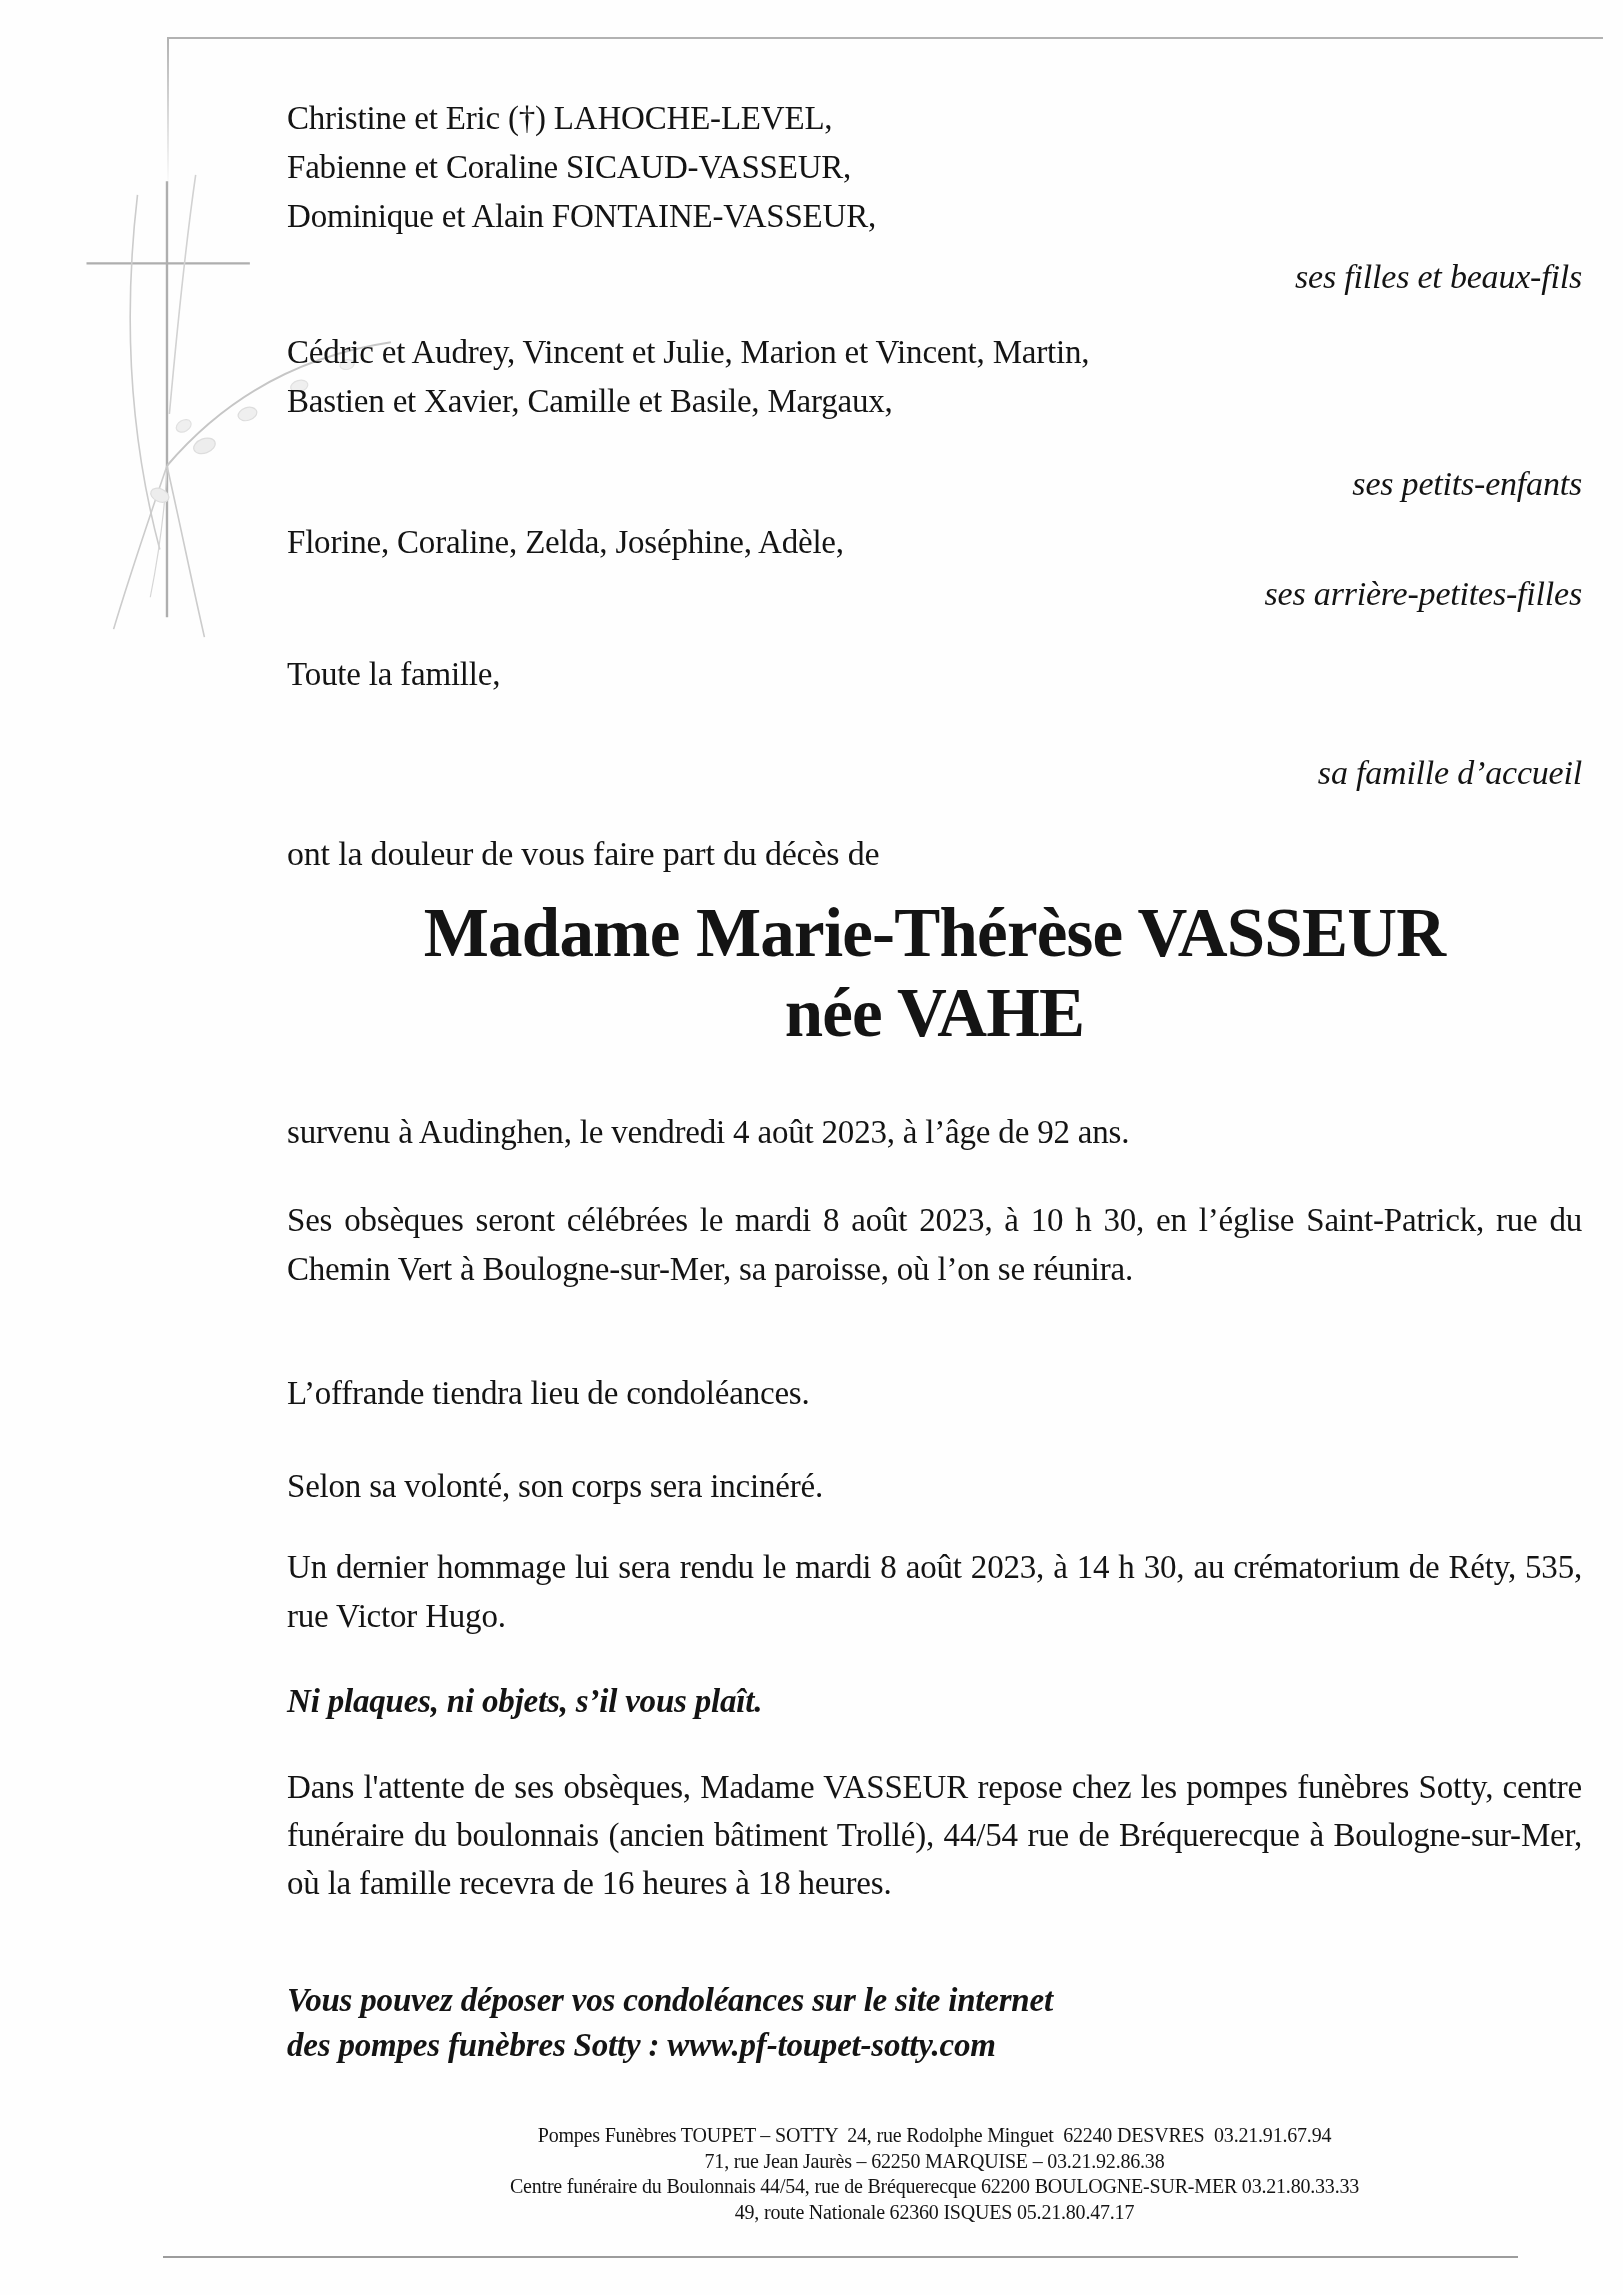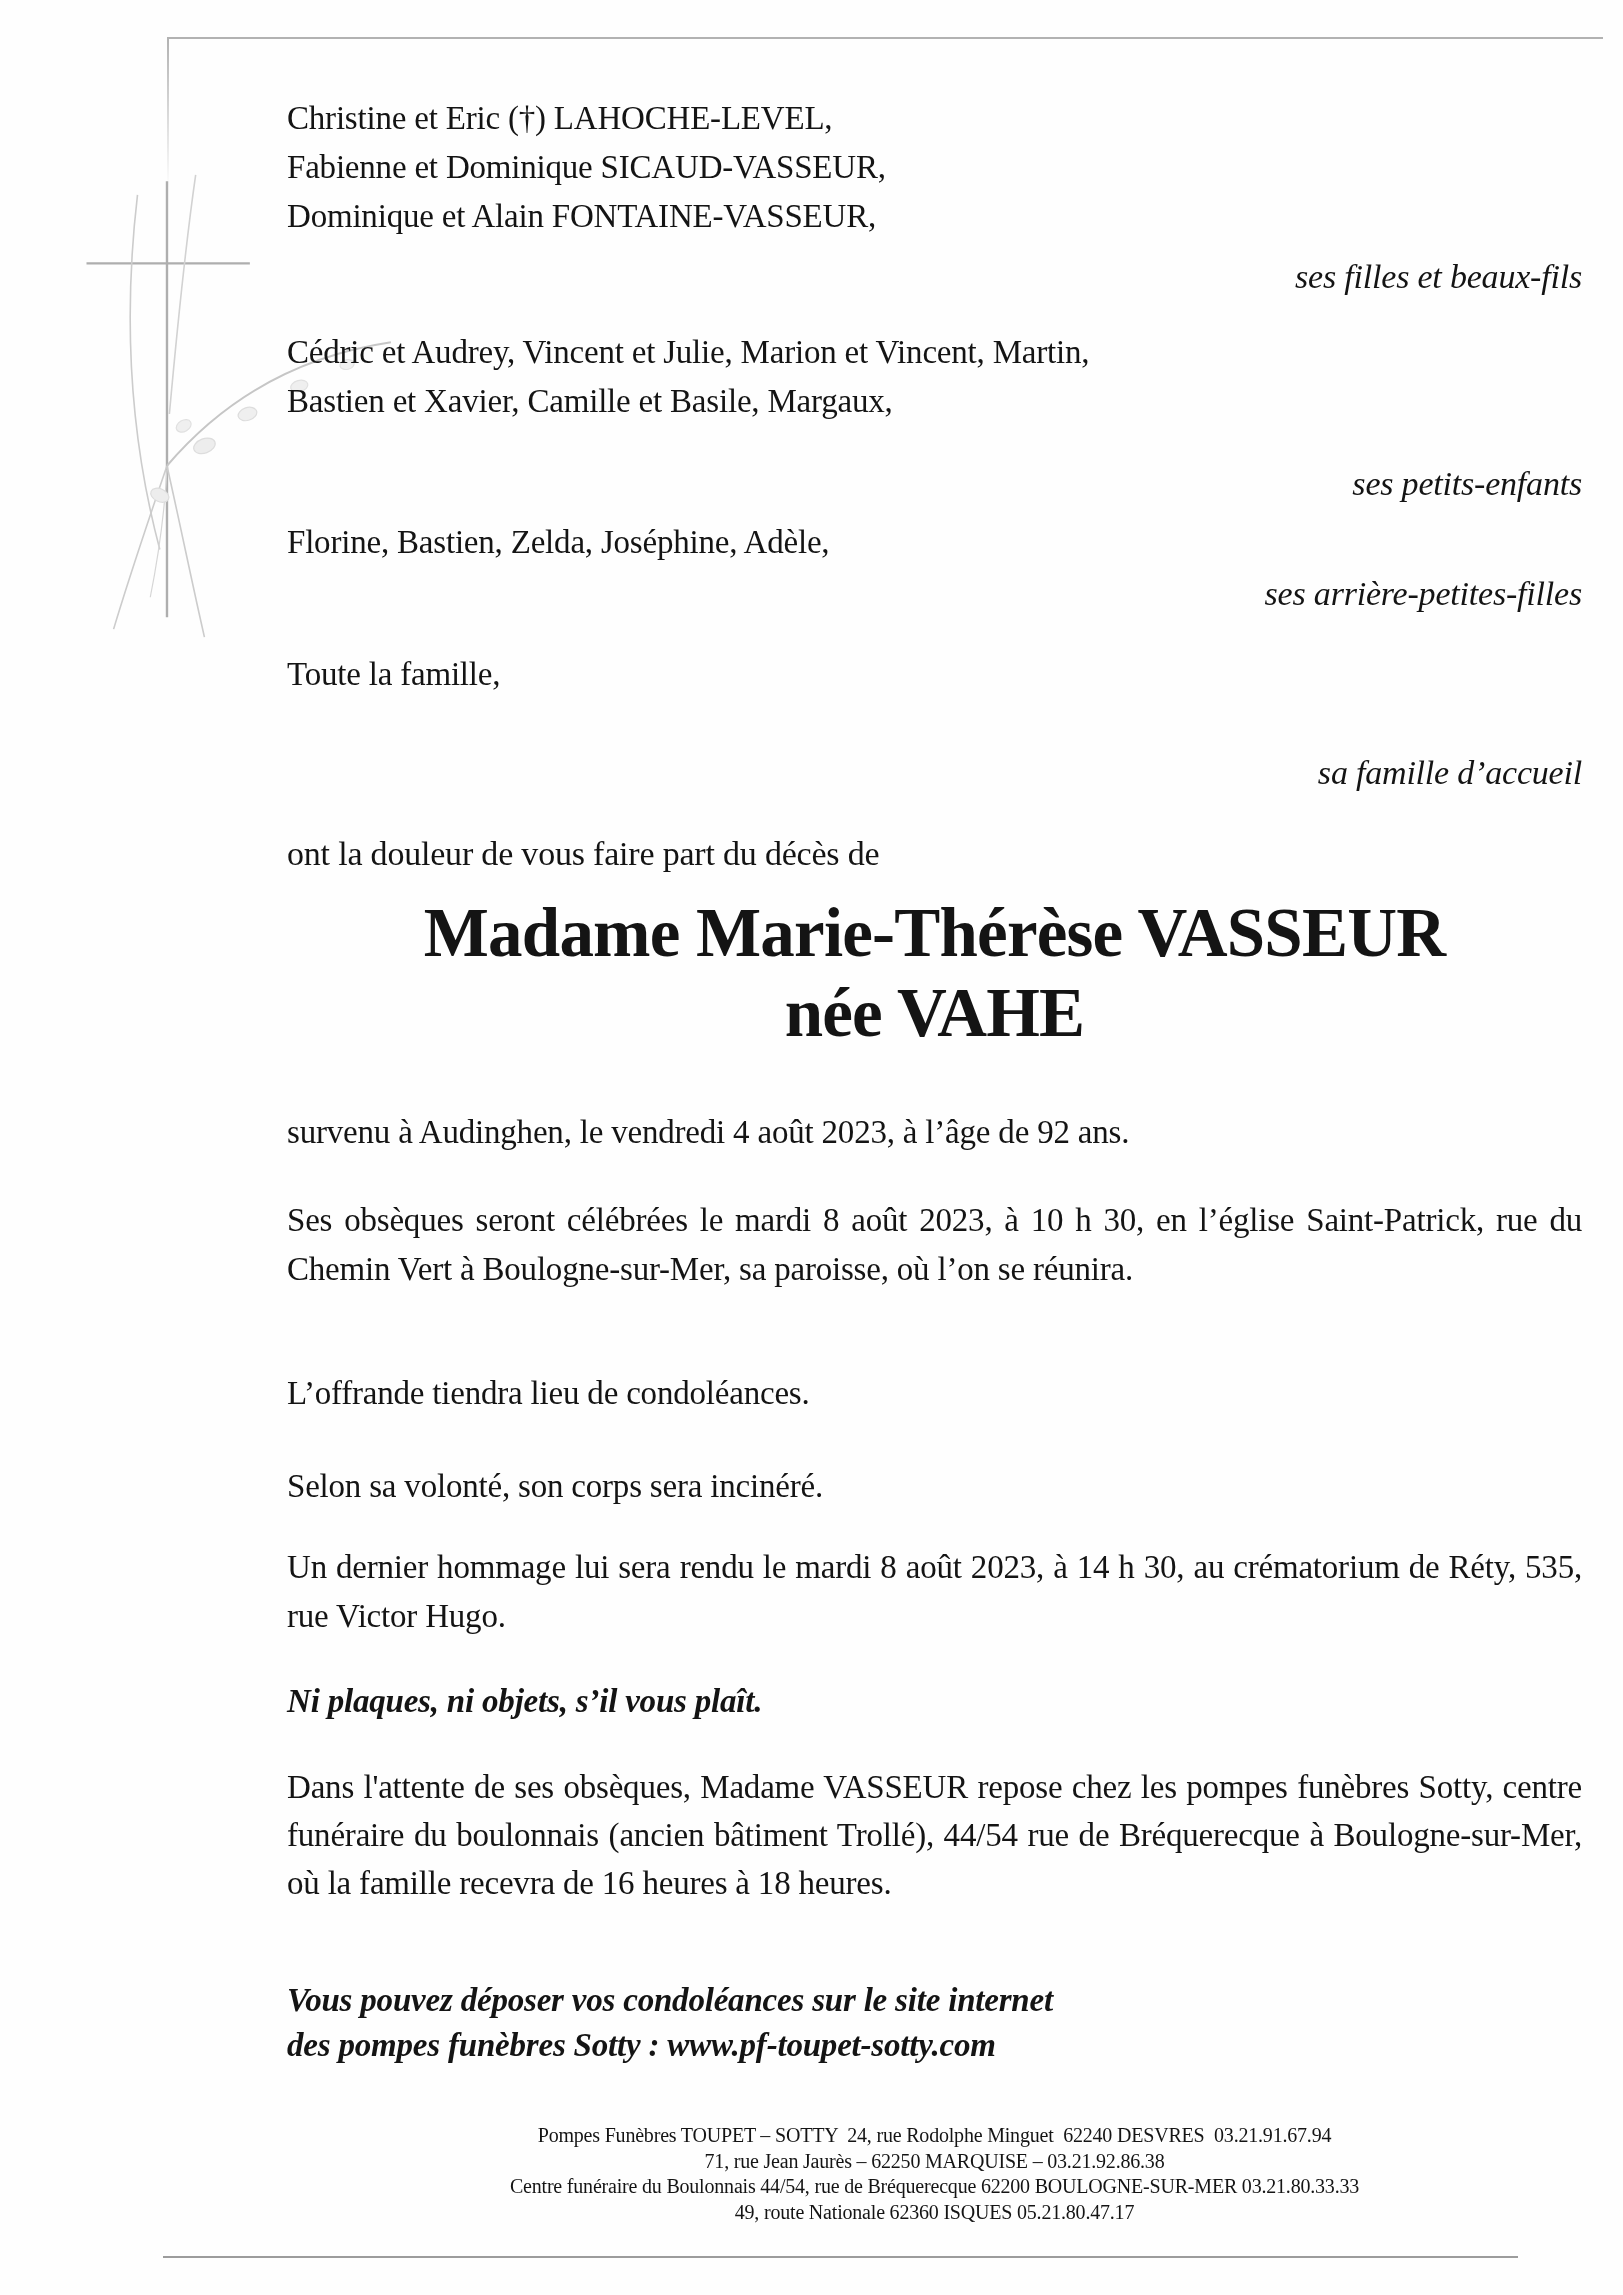--- a/index.html
+++ b/index.html
@@ -97,33 +97,33 @@
     <ellipse cx="196" cy="370" rx="14" ry="9" transform="rotate(-20 196 370)" fill="#ededed" stroke="#dddddd" stroke-width="1.5"></ellipse>
     <ellipse cx="250" cy="330" rx="12" ry="8" transform="rotate(-18 250 330)" fill="#efefef" stroke="#dddddd" stroke-width="1.5"></ellipse>
     <ellipse cx="315" cy="295" rx="11" ry="7" transform="rotate(-15 315 295)" fill="#efefef" stroke="#e0e0e0" stroke-width="1.5"></ellipse>
     <ellipse cx="375" cy="268" rx="9" ry="6" transform="rotate(-12 375 268)" fill="#f1f1f1" stroke="#e2e2e2" stroke-width="1.5"></ellipse>
     <ellipse cx="140" cy="432" rx="12" ry="8" transform="rotate(25 140 432)" fill="#ededed" stroke="#dddddd" stroke-width="1.5"></ellipse>
     <ellipse cx="170" cy="345" rx="10" ry="7" transform="rotate(-30 170 345)" fill="#efefef" stroke="#e0e0e0" stroke-width="1.5"></ellipse>
   </svg>
 
   <div class="block names" style="top:94px">
     <div>Christine et Eric (†) LAHOCHE-LEVEL,</div>
-    <div>Fabienne et Dominique SICAUD-VASSEUR,</div>
+    <div>Fabienne et Coraline SICAUD-VASSEUR,</div>
     <div>Dominique et Alain FONTAINE-VASSEUR,</div>
   </div>
   <div class="block relation" style="top:252px">ses filles et beaux-fils</div>
 
   <div class="block names" style="top:328px">
     <div>Cédric et Audrey, Vincent et Julie, Marion et Vincent, Martin,</div>
     <div>Bastien et Xavier, Camille et Basile, Margaux,</div>
   </div>
   <div class="block relation" style="top:459px">ses petits-enfants</div>
 
   <div class="block names" style="top:518px">
-    <div>Florine, Bastien, Zelda, Joséphine, Adèle,</div>
+    <div>Florine, Coraline, Zelda, Joséphine, Adèle,</div>
   </div>
   <div class="block relation" style="top:569px">ses arrière-petites-filles</div>
 
   <div class="block names" style="top:650px">
     <div>Toute la famille,</div>
   </div>
   <div class="block relation" style="top:748px">sa famille d’accueil</div>
 
   <div class="block intro" style="top:829px">ont la douleur de vous faire part du décès de</div>
 

